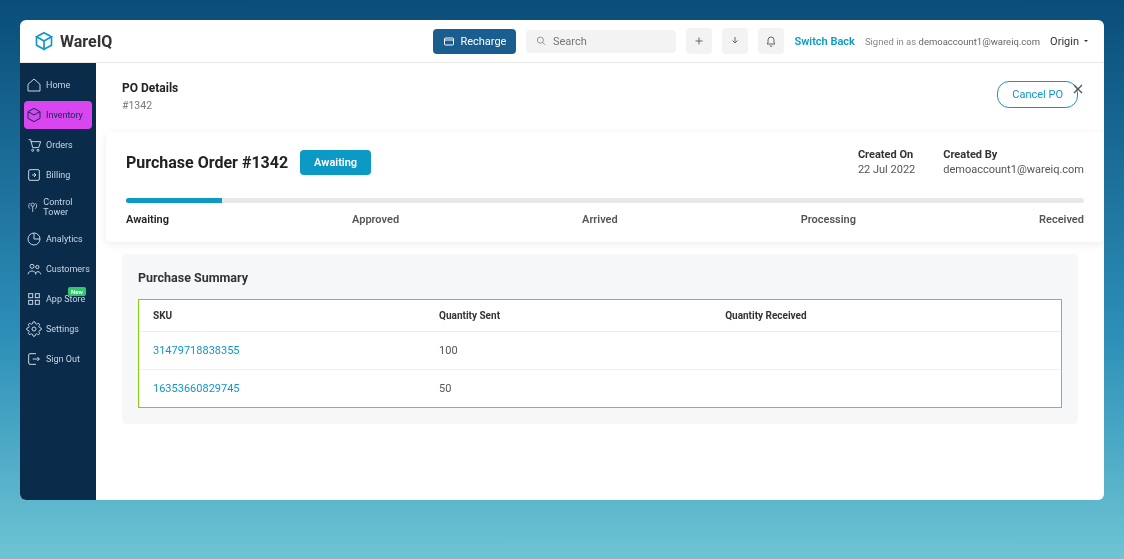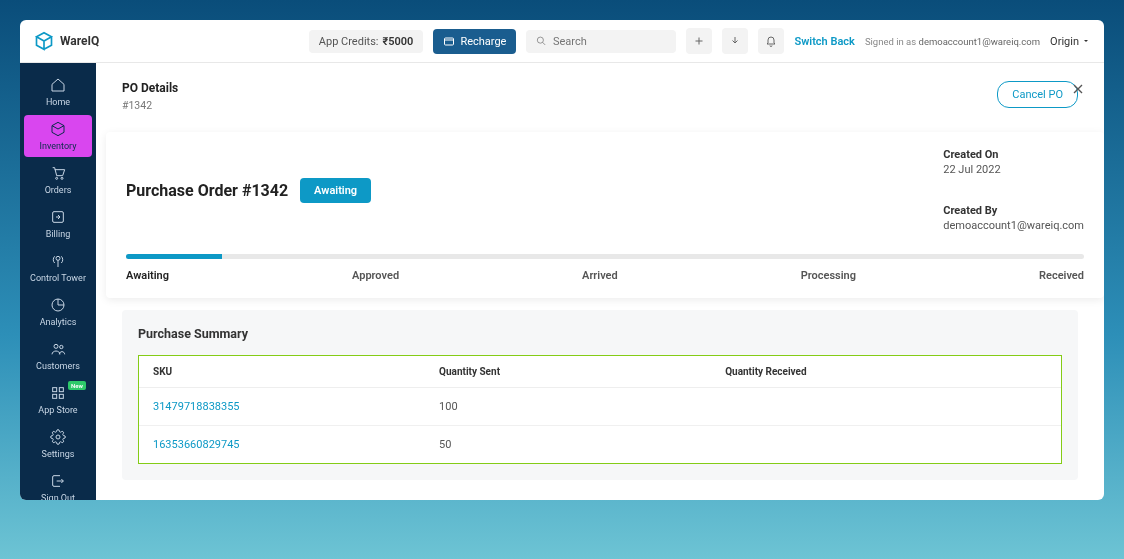--- a/index.html
+++ b/index.html
@@ -2,56 +2,56 @@
 <html><head>
   <meta charset="utf-8">
   <style>
     * { margin: 0; padding: 0; box-sizing: border-box; font-family: -apple-system, BlinkMacSystemFont, 'Segoe UI', Roboto, sans-serif; }
     body { background: linear-gradient(180deg, #0a4d7a 0%, #2d8fb8 60%, #6dc4d4 100%); padding: 20px; min-height: 559px; }
     .app-window { background: #fff; border-radius: 6px; overflow: hidden; height: 480px; display: flex; flex-direction: column; }
     
     .topbar { display: flex; align-items: center; padding: 8px 14px; border-bottom: 1px solid #e8e8e8; gap: 10px; }
     .logo-wrap { display: flex; align-items: center; gap: 6px; }
     .logo-icon { width: 20px; height: 20px; color: #0d99c6; }
-    .logo-text { font-weight: 700; font-size: 12px; color: #333; text-align: right; }
+    .logo-text { font-weight: 700; font-size: 16px; color: #333; text-align: right; }
     .topbar-spacer { flex: 1; }
     .credits-chip { background: #f3f3f3; border-radius: 4px; padding: 5px 10px; font-size: 11px; color: #555; display: flex; gap: 4px; }
     .credits-val { font-weight: 600; color: #333; }
     .recharge-btn { background: #1a5d8f; color: #fff; border: none; border-radius: 4px; padding: 6px 10px; font-size: 11px; display: flex; align-items: center; gap: 5px; cursor: pointer; }
     .search-wrap { background: #f3f3f3; border-radius: 4px; padding: 5px 10px; display: flex; align-items: center; gap: 6px; width: 150px; }
     .search-wrap input { background: transparent; border: none; outline: none; font-size: 11px; width: 100%; color: #555; }
     .search-icon { width: 12px; height: 12px; color: #888; }
     .icon-btn { background: #f3f3f3; border: none; border-radius: 4px; width: 26px; height: 26px; display: flex; align-items: center; justify-content: center; cursor: pointer; color: #666; }
     .icon-btn svg { width: 12px; height: 12px; }
     .switch-back { color: #0d99c6; font-size: 11px; font-weight: 600; cursor: pointer; }
     .signed-in { font-size: 9.5px; color: #888; }
     .signed-in-email { color: #666; }
     .origin-select { font-size: 11px; color: #333; display: flex; align-items: center; gap: 3px; cursor: pointer; }
     
     .body-wrap { flex: 1; display: flex; overflow: hidden; }
     
     .sidebar { width: 76px; background: #0a2b4a; display: flex; flex-direction: column; padding: 8px 4px; gap: 2px; }
-    .nav-item { display: flex; flex-direction: column; align-items: center; gap: 4px; padding: 6px 2px; border-radius: 4px; cursor: pointer; color: #c8d6e5; font-size: 9px; position: relative; }
+    .nav-item { display: flex; flex-direction: row; align-items: center; gap: 4px; padding: 6px 2px; border-radius: 4px; cursor: pointer; color: #c8d6e5; font-size: 9px; position: relative; }
     .nav-item svg { width: 16px; height: 16px; }
     .nav-item.active { background: #d946ef; color: #0a2b4a; }
     .nav-badge { position: absolute; top: 2px; right: 6px; background: #2dc96a; color: #fff; font-size: 6px; padding: 1px 3px; border-radius: 2px; font-weight: 600; }
     
     .main { flex: 1; overflow-y: auto; position: relative; }
     .close-x { position: absolute; top: 18px; right: 18px; cursor: pointer; color: #555; }
     .close-x svg { width: 16px; height: 16px; }
     .header-row { padding: 18px 26px 8px; display: flex; justify-content: space-between; align-items: flex-start; }
     .page-title { font-size: 12px; font-weight: 700; color: #222; }
     .page-sub { font-size: 10.5px; color: #777; margin-top: 4px; }
     .cancel-btn { border: 1px solid #0d99c6; background: #fff; color: #0d99c6; border-radius: 12px; padding: 6px 14px; font-size: 11px; cursor: pointer; }
     
     .po-card { background: #fff; box-shadow: 0 2px 8px rgba(0,0,0,0.08); border-radius: 4px; margin: 12px 0 12px 10px; padding: 16px 20px; }
     .po-head { display: flex; align-items: center; gap: 12px; }
     .po-title { font-size: 16px; font-weight: 700; color: #222; }
     .status-pill { background: #0d99c6; color: #fff; font-size: 11px; font-weight: 600; padding: 6px 14px; border-radius: 4px; }
-    .po-meta { margin-left: auto; display: flex; gap: 28px; flex-direction: column; }
+    .po-meta { margin-left: auto; display: flex; gap: 28px; }
     .meta-block { font-size: 11px; }
     .meta-label { color: #333; font-weight: 700; }
     .meta-value { color: #555; margin-top: 2px; }
     
     .progress-row { margin-top: 22px; }
     .progress-bar { height: 5px; background: #e8e8e8; border-radius: 3px; overflow: hidden; }
     .progress-fill { height: 100%; background: #0d99c6; width: 10%; }
     .steps { display: flex; justify-content: space-between; margin-top: 10px; font-size: 11px; color: #555; }
     .step { font-weight: 600; }
     .step.active { color: #222; }
@@ -72,24 +72,20 @@
 
 <div class="app-window">
   <div class="topbar">
     <div class="logo-wrap">
       <svg class="logo-icon" viewBox="0 0 24 24" fill="none" stroke="currentColor" stroke-width="2">
           <path d="M12 2 L3 7 L12 12 L21 7 Z M3 7 L3 17 L12 22 L12 12 M21 7 L21 17 L12 22"></path>
         </svg>
       <span class="logo-text">WareIQ</span>
     </div>
     <div class="topbar-spacer"></div>
-    <div class="credits-chip">
-      <span>App Credits:</span>
-      <span class="credits-val">₹5000</span>
-    </div>
     <button class="recharge-btn">
       <svg width="12" height="12" viewBox="0 0 24 24" fill="none" stroke="currentColor" stroke-width="2">
           <rect x="3" y="6" width="18" height="14" rx="2"></rect>
           <path d="M3 10h18"></path>
         </svg>
       <span>Recharge</span>
     </button>
     <div class="search-wrap">
       <svg class="search-icon" viewBox="0 0 24 24" fill="none" stroke="currentColor" stroke-width="2">
           <circle cx="10" cy="10" r="7"></circle>

